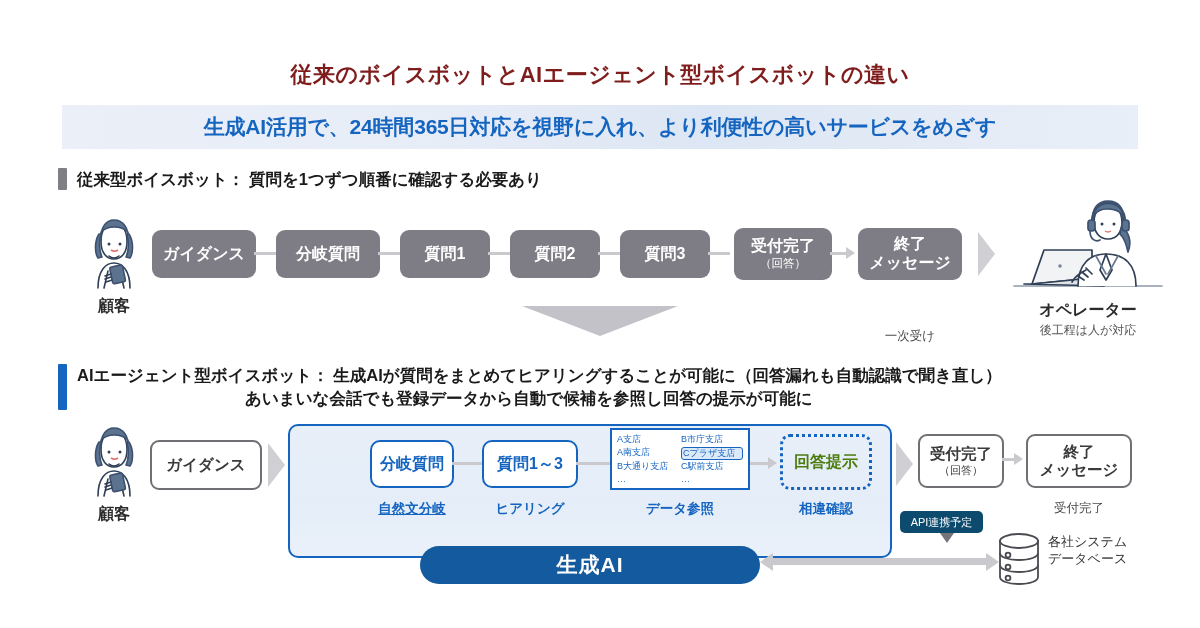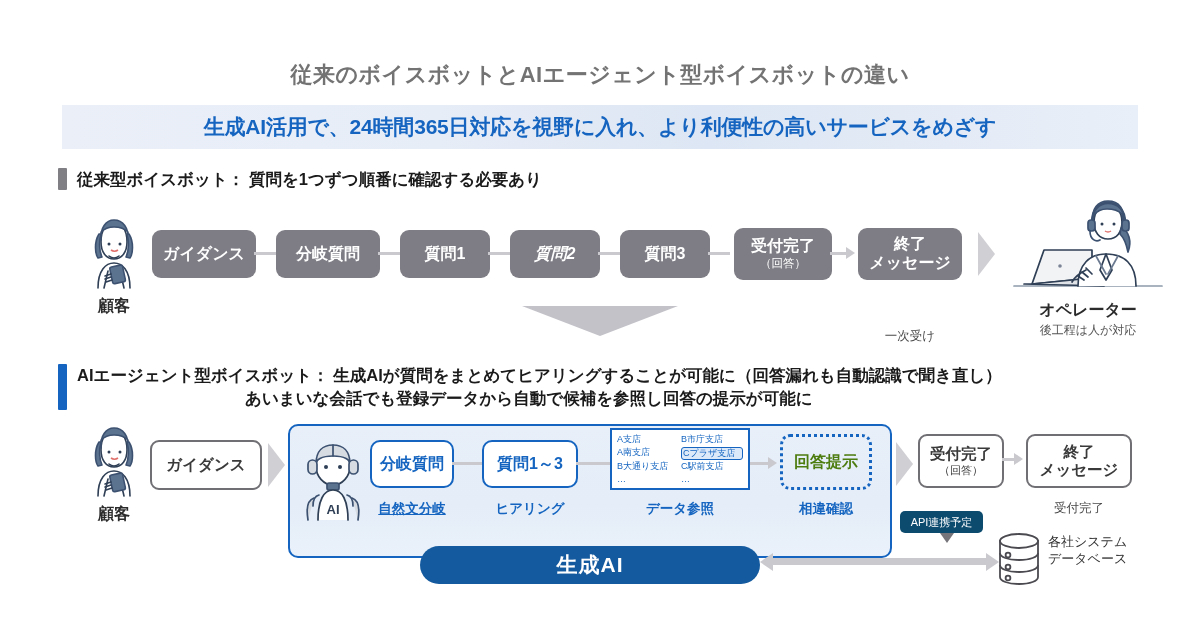--- a/index.html
+++ b/index.html
@@ -8,21 +8,21 @@
     background:#ffffff;
     font-family:"Liberation Sans","DejaVu Sans",sans-serif;
     position:relative;overflow:hidden;
     -webkit-font-smoothing:antialiased;
   }
   .page{position:absolute;inset:0;}
 
   
   .title{
     position:absolute;left:0;top:60px;width:1200px;
-    text-align:center;font-size:22px;font-weight:bold;color:#737373;
+    text-align:center;font-size:22px;font-weight:bold;color:#7f1d1d;
     letter-spacing:.5px;
   }
 
   
   .banner{
     position:absolute;left:62px;top:105px;width:1076px;height:44px;
     background:linear-gradient(90deg,#eaeff8 0%,#e7edf7 35%,#dde6f4 60%,#e9eff8 100%);
     display:flex;align-items:center;justify-content:center;
   }
   .banner-text{
@@ -176,21 +176,21 @@
   <div class="box gray" style="left:276px;top:230px;width:104px;height:48px;">
     <span>分岐質問</span>
   </div>
   <div class="conn" style="left:378px;top:252px;width:22px;"></div>
 
   <div class="box gray" style="left:400px;top:230px;width:90px;height:48px;">
     <span>質問1</span>
   </div>
   <div class="conn" style="left:488px;top:252px;width:22px;"></div>
 
-  <div class="box gray" style="left:510px;top:230px;width:90px;height:48px;font-style:italic;">
+  <div class="box gray" style="left:510px;top:230px;width:90px;height:48px;">
     <span>質問2</span>
   </div>
   <div class="conn" style="left:598px;top:252px;width:22px;"></div>
 
   <div class="box gray" style="left:620px;top:230px;width:90px;height:48px;">
     <span>質問3</span>
   </div>
   <div class="conn" style="left:708px;top:252px;width:22px;"></div>
 
   <div class="box gray" style="left:734px;top:228px;width:98px;height:52px;flex-direction:column;">
@@ -273,44 +273,20 @@
     <div class="lbl">顧客</div>
   </div>
 
   <div class="box outline-gray" style="left:150px;top:440px;width:112px;height:50px;">
     <span>ガイダンス</span>
   </div>
   <div class="chevron" style="left:268px;top:443px;"></div>
 
   <div class="ai-panel"></div>
 
-  <div style="position:absolute;left:300px;top:440px;">
-    <svg width="66" height="82" viewBox="0 0 66 82">
-      <g fill="none" stroke="#2f3f55" stroke-width="1.7" stroke-linejoin="round" stroke-linecap="round">
-
-        <ellipse cx="33" cy="26" rx="17" ry="19" fill="#fff"></ellipse>
-        <path d="M16 24 C16 11 23 5 33 5 C43 5 50 11 50 24 C50 20 45 16 33 16 C21 16 16 20 16 24Z" fill="#d7dce3" stroke="#3c5170"></path>
-        <path d="M33 5 L33 16" stroke="#3c5170"></path>
-        <rect x="8" y="20" width="9" height="14" rx="4.5" fill="#d7dce3" stroke="#3c5170"></rect>
-        <rect x="49" y="20" width="9" height="14" rx="4.5" fill="#d7dce3" stroke="#3c5170"></rect>
-
-        <rect x="27" y="43" width="12" height="7" rx="2" fill="#5c7390" stroke="#3c5170"></rect>
-
-        <path d="M18 80 C18 60 24 50 33 50 C42 50 48 60 48 80" fill="#fff"></path>
-
-        <path d="M14 58 C8 60 6 68 8 80" fill="#d7dce3" stroke="#3c5170"></path>
-        <path d="M52 58 C58 60 60 68 58 80" fill="#d7dce3" stroke="#3c5170"></path>
-        <path d="M19 55 C15 56 13 60 13 66" stroke="#3c5170"></path>
-        <path d="M47 55 C51 56 53 60 53 66" stroke="#3c5170"></path>
-      </g>
-      <circle cx="26" cy="27" r="2" fill="#2f3f55"></circle>
-      <circle cx="40" cy="27" r="2" fill="#2f3f55"></circle>
-      <text x="33" y="74" font-family="'Liberation Sans',sans-serif" font-size="13" font-weight="bold" fill="#2f3f55" text-anchor="middle">AI</text>
-    </svg>
-  </div>
 
   <div class="box outline-blue" style="left:370px;top:440px;width:84px;height:48px;">
     <span>分岐質問</span>
   </div>
   <div class="caption blue" style="left:366px;top:500px;width:92px;text-decoration:underline;">自然文分岐</div>
   <div class="conn" style="left:452px;top:462px;width:30px;"></div>
 
   <div class="box outline-blue" style="left:482px;top:440px;width:96px;height:48px;">
     <span>質問1～3</span>
   </div>

